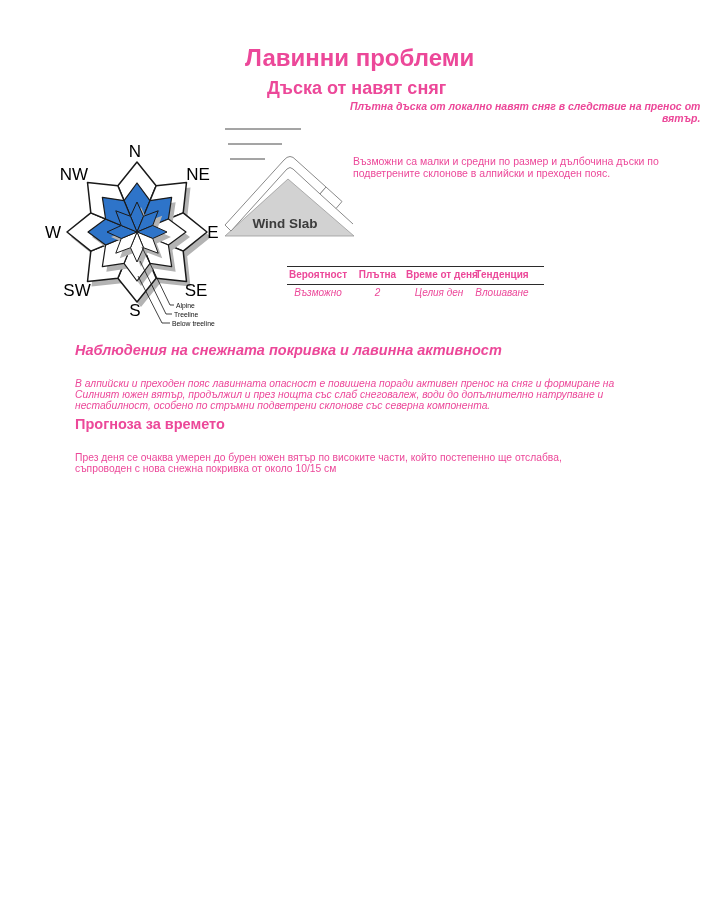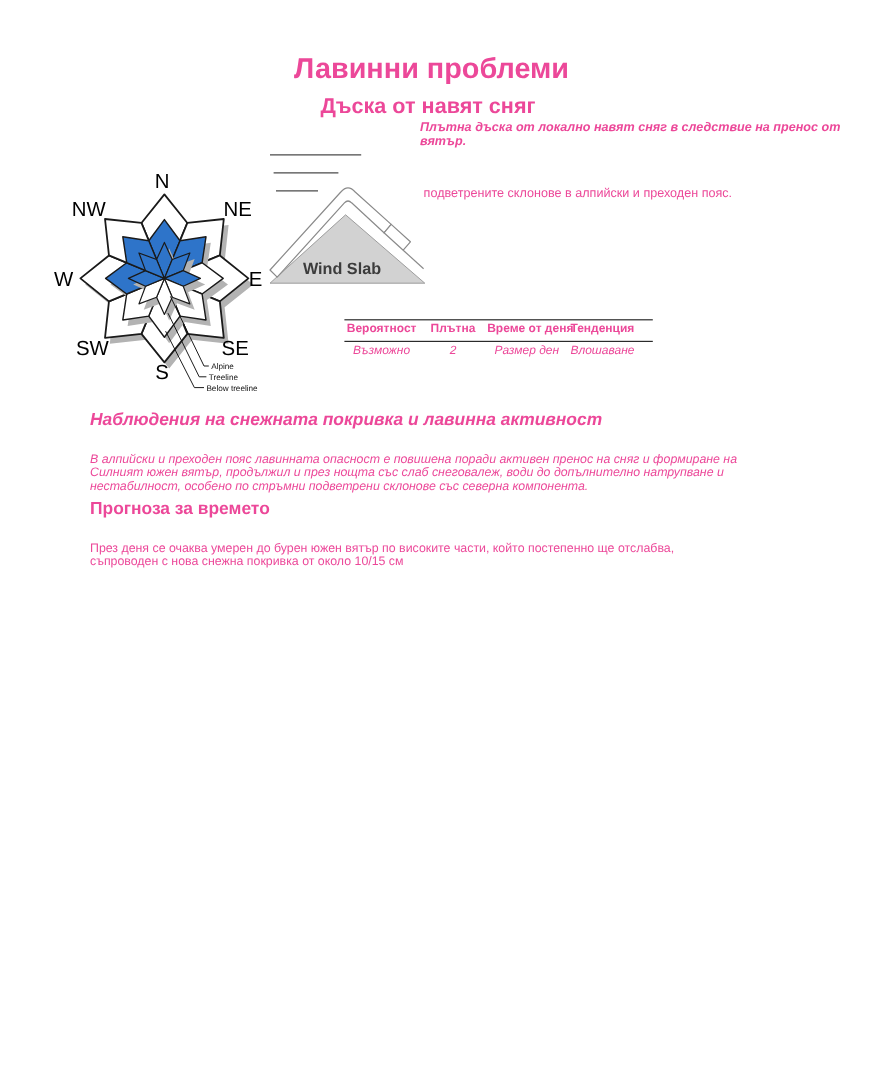--- a/index.html
+++ b/index.html
@@ -3,21 +3,21 @@
 <meta charset="utf-8">
 <style>
   html,body{margin:0;padding:0;background:#fff;}
   .page{
     position:relative;width:725px;height:907px;background:#ffffff;
     font-family:"Liberation Sans",sans-serif;color:#ec4899;overflow:hidden;
   }
   .abs{position:absolute;}
   .page-title{left:245px;top:44px;font-size:24px;font-weight:700;white-space:nowrap;}
   .problem-title{left:267px;top:78px;font-size:18px;font-weight:700;white-space:nowrap;}
-  .problem-desc{left:350px;top:100px;font-size:10.5px;font-style:italic;font-weight:700;line-height:12px;}
+  .problem-desc{left:350px;top:100px;font-size:10.5px;font-style:italic;font-weight:700;line-height:12px;text-align:right;}
   .problem-desc div{white-space:nowrap;}
   .extent-text{left:353px;top:155px;font-size:10.5px;line-height:12px;}
   .extent-text div{white-space:nowrap;}
   .attr-table{left:287px;top:261px;width:257px;font-size:10px;}
   .attr-rule{position:absolute;left:0;width:257px;height:1px;background:#2b2b2b;}
   .attr-row{position:absolute;left:0;width:257px;display:grid;grid-template-columns:62px 57px 66px 60px;}
   .attr-row span{text-align:center;white-space:nowrap;}
   .attr-headers{top:8px;font-weight:700;}
   .attr-values{top:26px;font-style:italic;}
   .text-section{left:75px;width:470px;}
@@ -94,36 +94,37 @@
     <polygon points="66,57 132,114 3,114" fill="#d2d2d2" stroke="#9a9a9a" stroke-width="0.8"></polygon>
     <g fill="#ffffff" stroke="#8a8a8a" stroke-width="1" stroke-linejoin="round">
       <path d="M 3,103 L 62,38 Q 68,31 74,38 L 104,65 L 98,72 L 71,47 Q 68,44 65,47 L 9,109 Z"></path>
       <path d="M 98,72 L 104,65 L 120,79.5 L 114,86.5 Z"></path>
       <path d="M 114,86.5 L 131,102" fill="none"></path>
     </g>
     <text x="63" y="106" text-anchor="middle" font-size="13.5" font-weight="700" fill="#3c3c3c">Wind Slab</text>
   </svg>
 
   <div class="abs extent-text">
+    <div>Възможни са малки и средни по размер и дълбочина дъски по</div>
     <div>подветрените склонове в алпийски и преходен пояс.</div>
   </div>
 
   <div class="abs attr-table">
     <div class="attr-rule" style="top:5px;"></div>
     <div class="attr-row attr-headers">
       <span>Вероятност</span>
       <span>Плътна</span>
       <span>Време от деня</span>
       <span>Тенденция</span>
     </div>
     <div class="attr-rule" style="top:23px;"></div>
     <div class="attr-row attr-values">
       <span>Възможно</span>
       <span>2</span>
-      <span>Размер ден</span>
+      <span>Целия ден</span>
       <span>Влошаване</span>
     </div>
   </div>
 
   <div class="abs text-section sec-obs">
     <div class="section-heading">Наблюдения на снежната покривка и лавинна активност</div>
     <div class="section-body">
       <div>В алпийски и преходен пояс лавинната опасност е повишена поради активен пренос на сняг и формиране на</div>
       <div>Силният южен вятър, продължил и през нощта със слаб снеговалеж, води до допълнително натрупване и</div>
       <div>нестабилност, особено по стръмни подветрени склонове със северна компонента.</div>

